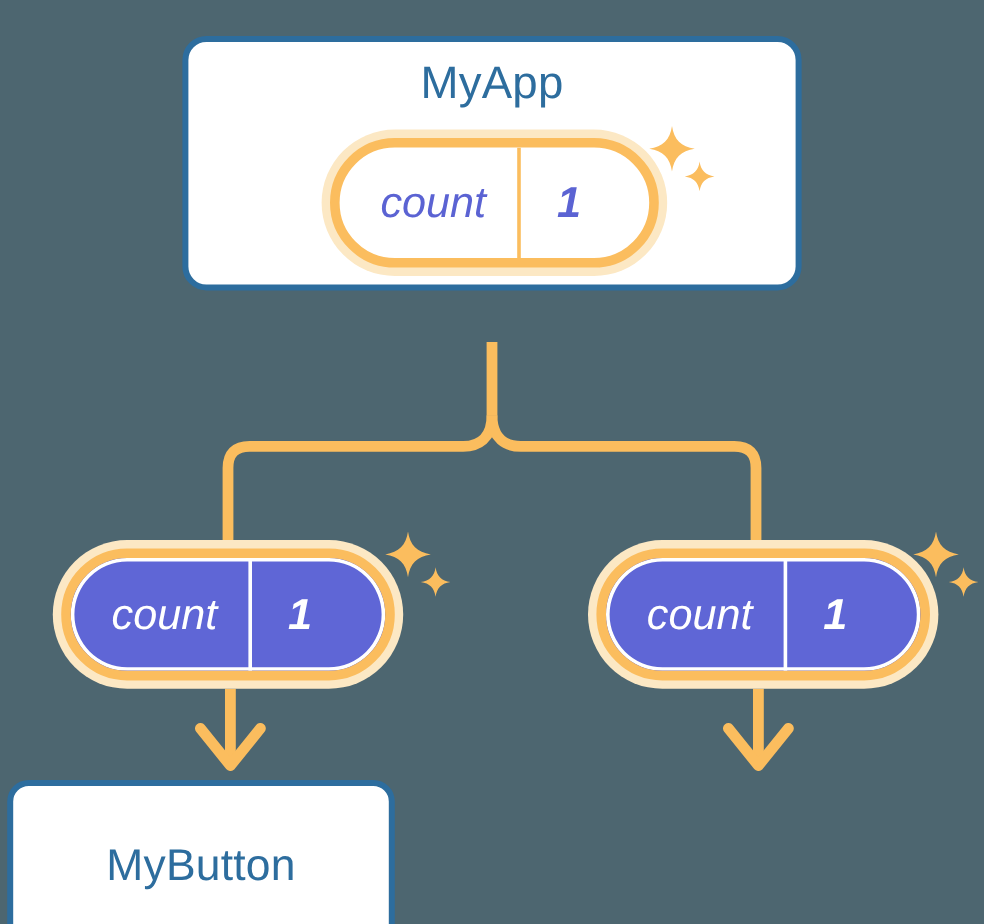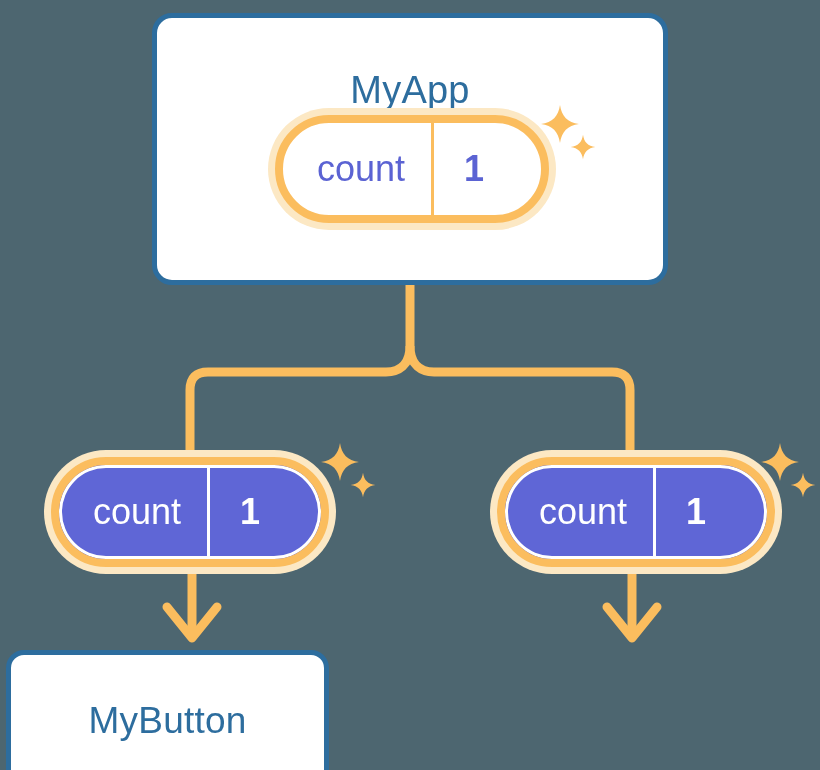--- a/index.html
+++ b/index.html
@@ -44,25 +44,25 @@
     color: #2d6d9e;
     font-size: 38px;
     font-weight: 500;
     letter-spacing: 0.2px;
     line-height: 1;
     white-space: nowrap;
   }
 
   #card-myapp {
     left: 152px;
-    top: 13px;
+    top: 30px;
     width: 516px;
-    height: 272px;
+    height: 212px;
     border-radius: 20px;
-    padding-top: 53px;
+    padding-top: 16px;
   }
 
   .card-button {
     width: 323px;
     height: 140px;
     border-radius: 18px;
     justify-content: center;
   }
   #card-button-left  { left: 6px;   top: 650px; }
   .card-button .card-title { font-size: 37px; text-align: right; }
@@ -80,20 +80,21 @@
   .badge-inner {
     display: flex;
     align-items: stretch;
     box-sizing: border-box;
     border-radius: 999px;
     border: 8px solid #fbbd5e;      
     background: #ffffff;
     overflow: hidden;
     width: 100%;
     height: 100%;
+    font-style: italic;
   }
   .badge-cell {
     display: flex;
     align-items: center;
     justify-content: center;
     box-sizing: border-box;
     line-height: 1;
     white-space: nowrap;
   }
   .badge-key {

